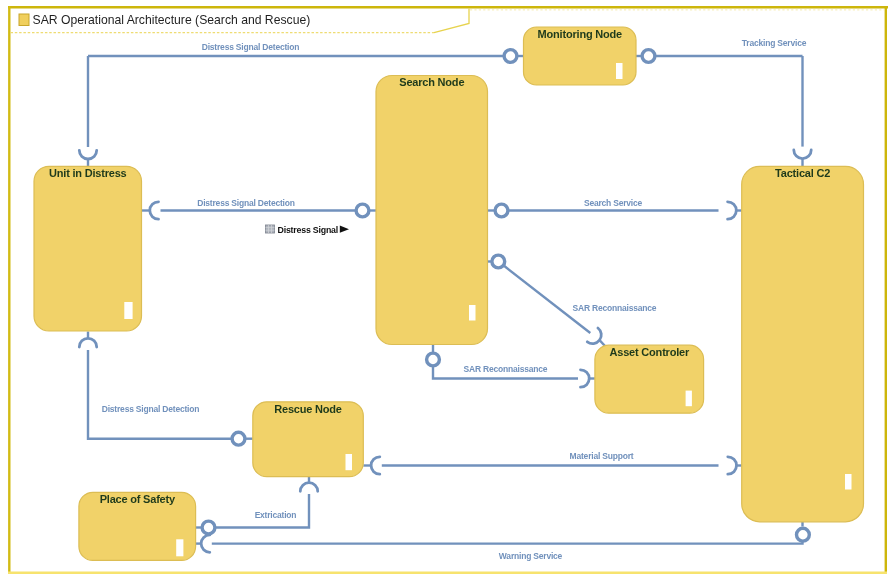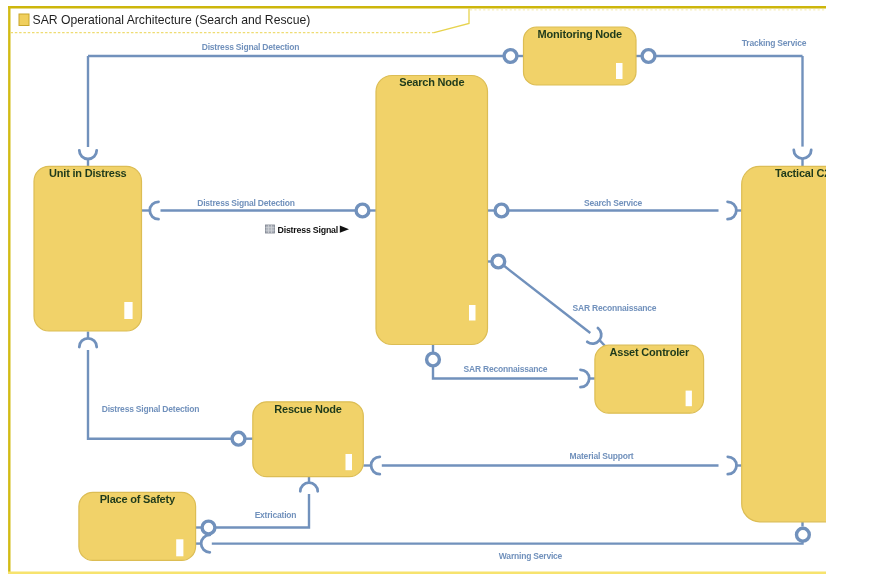--- a/index.html
+++ b/index.html
@@ -1,16 +1,16 @@
 <!DOCTYPE html>
 <html><head>
 <meta charset="utf-8">
 <style>
   html,body{margin:0;padding:0;background:#ffffff;}
-  #stage{position:relative;width:826px;height:586px;overflow:hidden;background:#fff;}
+  #stage{position:relative;width:895px;height:586px;overflow:hidden;background:#fff;}
   svg{position:absolute;left:0;top:0;}
   text{font-family:"Liberation Sans", sans-serif;}
   .nl{font-size:11px;font-weight:bold;fill:#1e3a1b;letter-spacing:-0.2px;}
   .cl{font-size:8.5px;font-weight:bold;fill:#7191bc;letter-spacing:-0.2px;}
   .line{stroke:#7191bc;stroke-width:2.4;fill:none;}
   .sock{stroke:#7191bc;stroke-width:2.8;fill:none;stroke-linecap:round;}
   .ball{stroke:#7191bc;stroke-width:3.4;fill:#ffffff;}
   .node{fill:#f1d269;stroke:#dcbd54;stroke-width:1.2;}
   .bar{fill:#ffffff;}
 </style>

